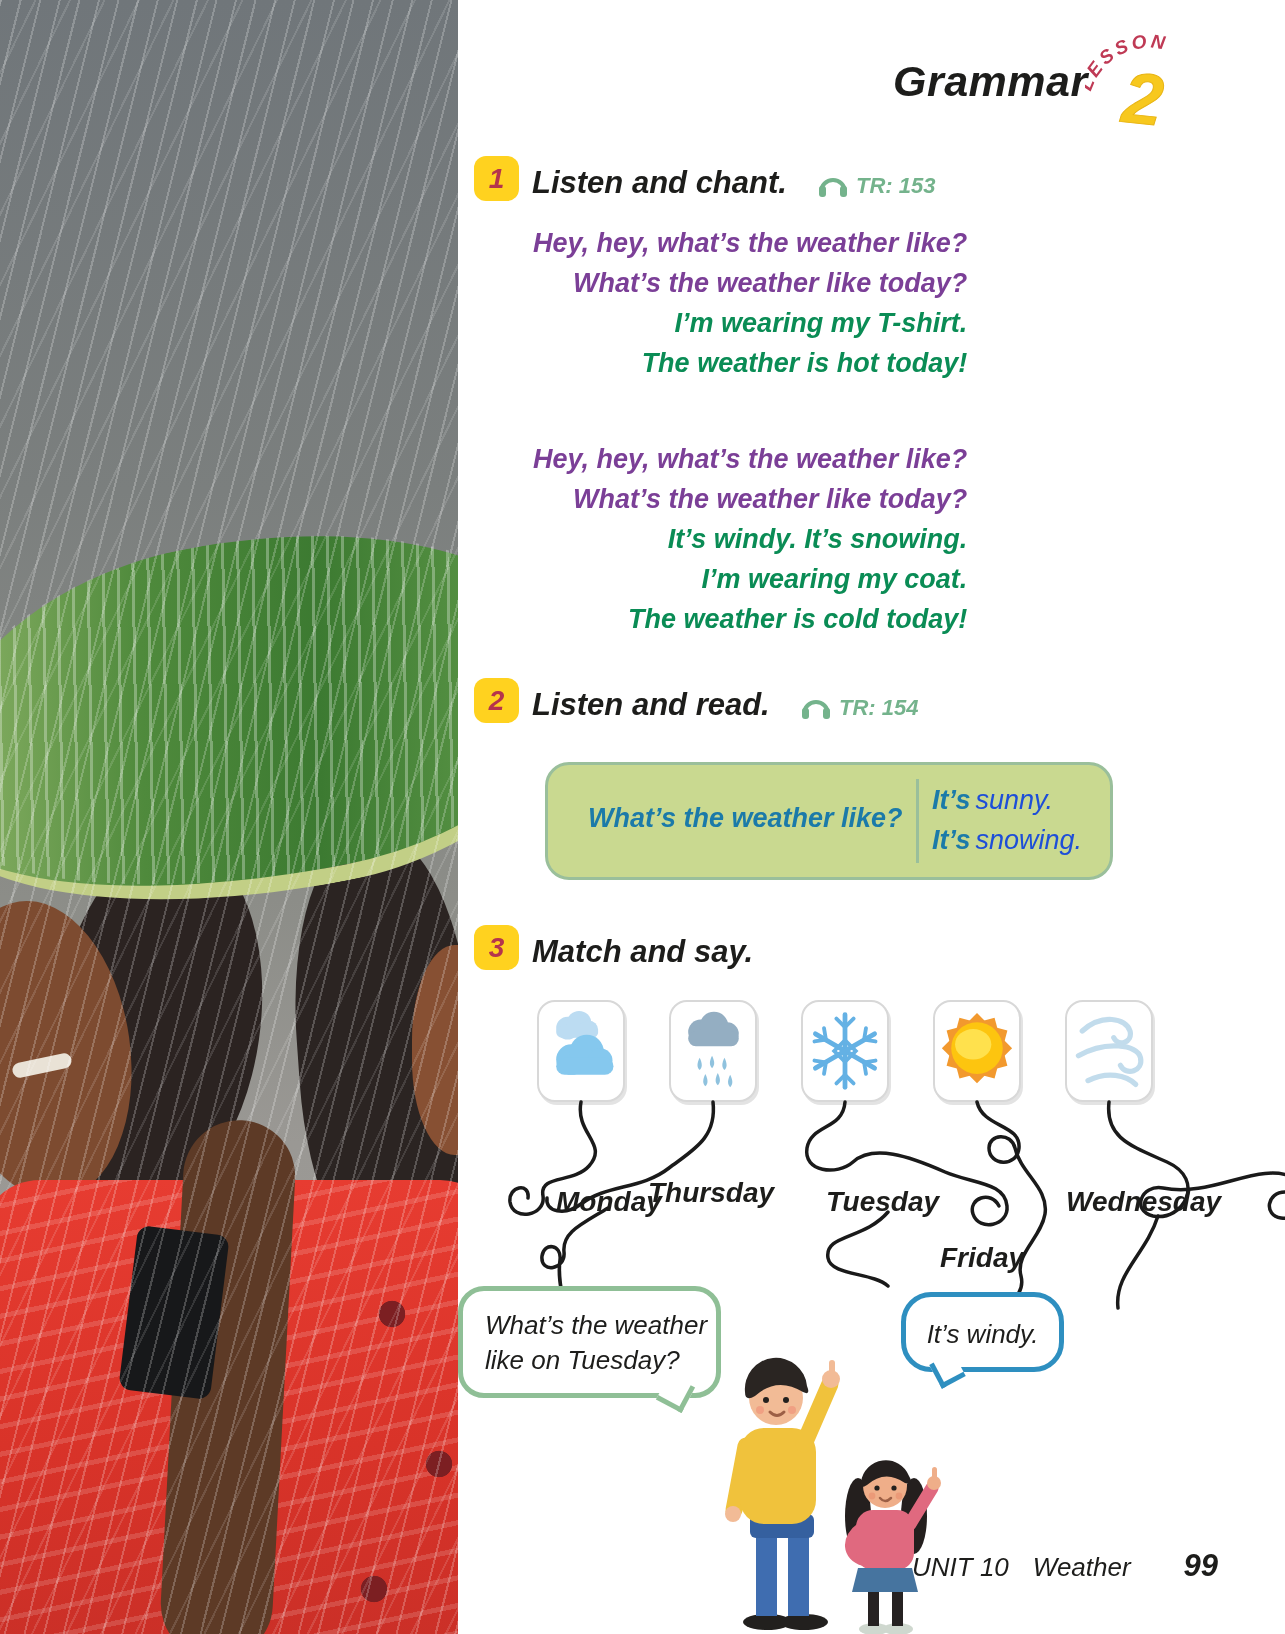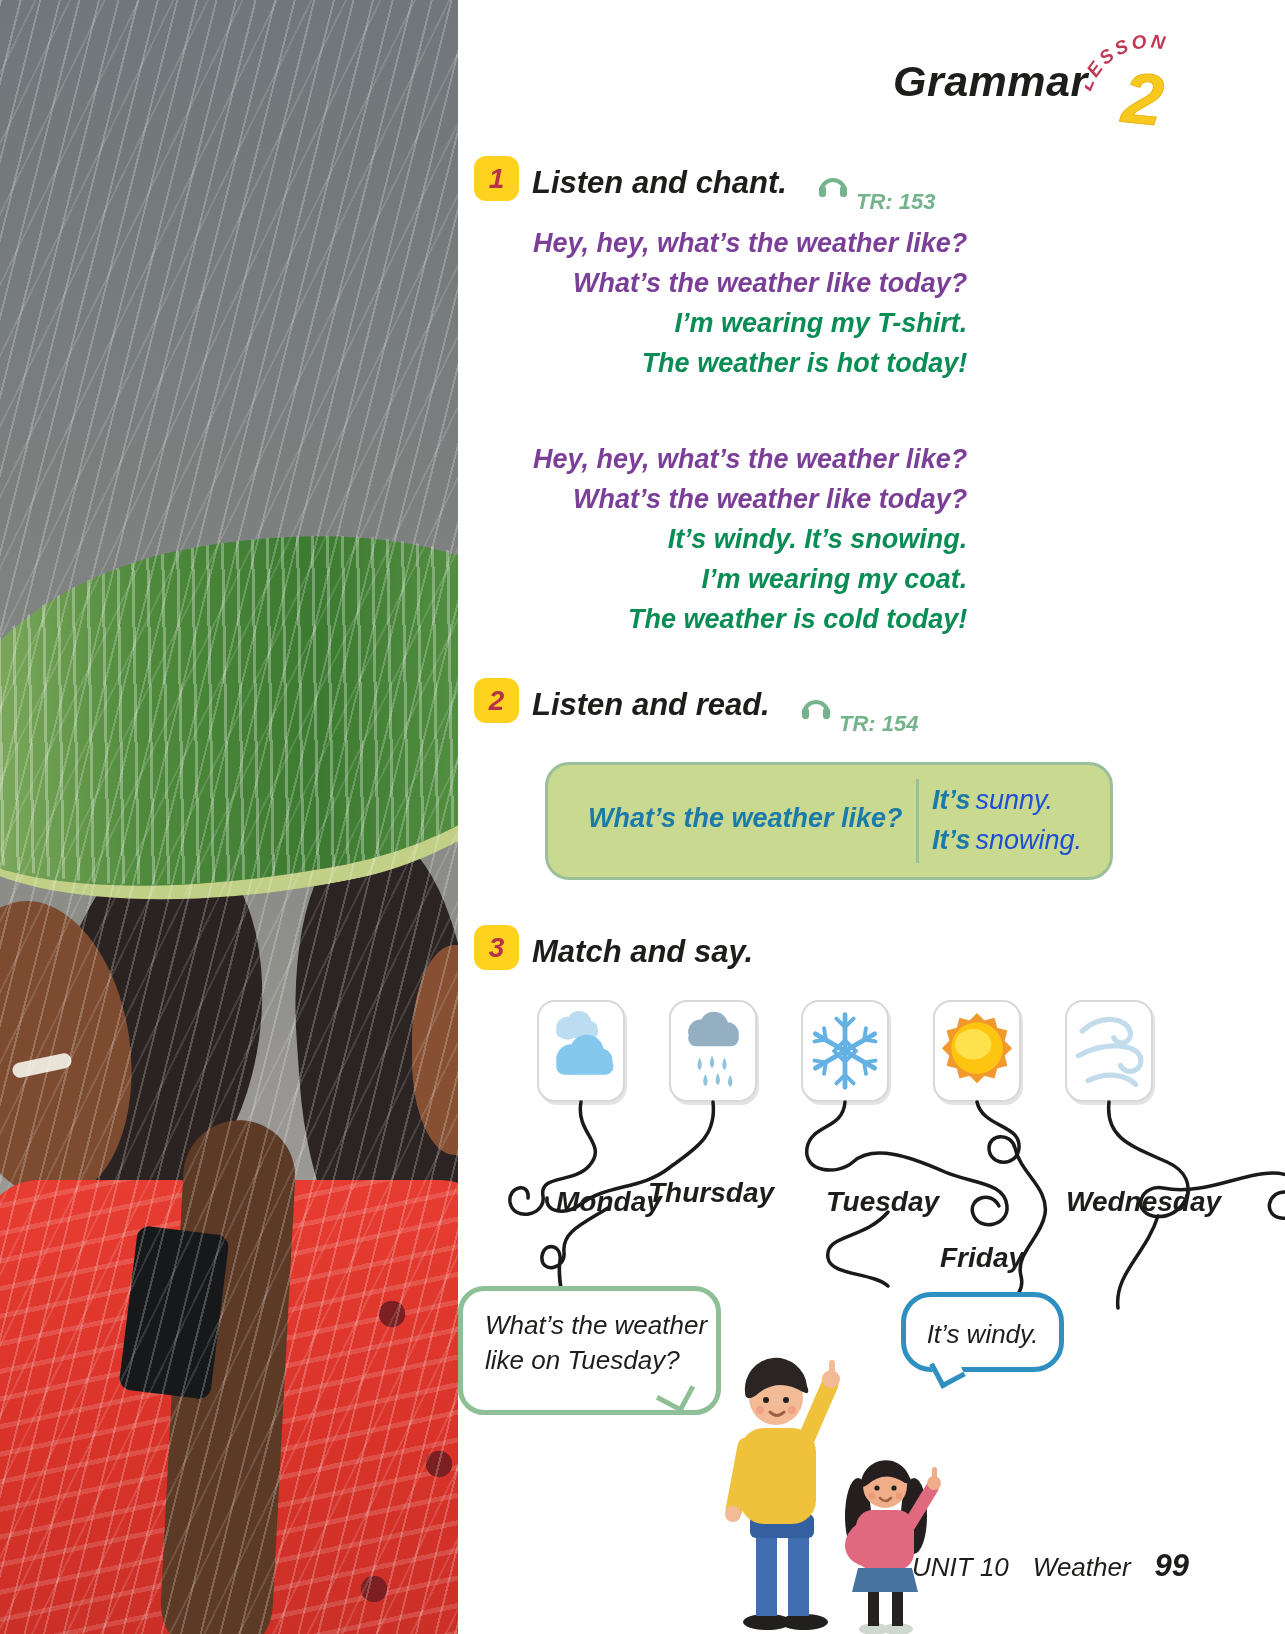--- a/index.html
+++ b/index.html
@@ -36,21 +36,21 @@
 
   
   .title{left:893px;top:57px;font-size:43px;font-weight:bold;letter-spacing:.5px;}
   .lesson-svg{left:1085px;top:20px;}
 
   
   .act-badge{width:45px;height:45px;border-radius:12px;background:#ffd21f;
              display:flex;align-items:center;justify-content:center;
              font-size:28px;font-weight:bold;color:#b5344c;}
   .act-title{font-size:31px;font-weight:bold;}
-  .tr{font-size:22px;font-weight:bold;color:#74b38c;margin-top:16px;}
+  .tr{font-size:22px;font-weight:bold;color:#74b38c;}
 
   
   .chant-line{display:block;height:40px;font-size:27px;font-weight:bold;text-align:right;}
   .purple{color:#7b3f97;} .green{color:#0a8c55;}
 
   
   .gbox{left:545px;top:762px;width:568px;height:118px;background:#c9d990;
         border:3px solid #9abf9b;border-radius:24px;box-sizing:border-box;}
   .gbox-q{left:40px;top:38px;font-size:27px;font-weight:bold;color:#1b7aa9;}
   .gbox-div{left:368px;top:14px;width:3px;height:84px;background:#9abf9b;}
@@ -58,33 +58,33 @@
   .lead{color:#1b7aa9;font-weight:bold;}
   .rest{color:#1d4ed8;margin-left:5px;}
 
   
   .card{top:1000px;width:88px;height:102px;background:#fff;border:2px solid #d8d8d8;
         border-radius:18px;box-shadow:2px 3px 0 #e3e3e3;box-sizing:border-box;}
   .day{font-size:28px;font-weight:bold;}
 
   
   .bubble{background:#fff;box-sizing:border-box;}
-  .bubble-green{left:458px;top:1286px;width:263px;height:129px;border:5px solid #8fbf96;border-radius:26px;}
+  .bubble-green{left:458px;top:1286px;width:263px;height:112px;border:5px solid #8fbf96;border-radius:26px;}
   .bubble-green .txt{position:absolute;left:22px;top:17px;font-size:26px;line-height:35px;}
   .tail-g{position:absolute;left:198px;top:88px;width:24px;height:24px;background:#fff;
           border-right:5px solid #8fbf96;border-bottom:5px solid #8fbf96;transform:rotate(28deg);}
   .bubble-blue{left:901px;top:1292px;width:163px;height:80px;border:5px solid #2e8fc0;border-radius:30px;}
   .bubble-blue .txt{position:absolute;left:0;right:0;top:22px;text-align:center;font-size:26px;}
   .tail-b{position:absolute;left:28px;top:60px;width:22px;height:22px;background:#fff;
           border-left:5px solid #2e8fc0;border-bottom:5px solid #2e8fc0;transform:rotate(-28deg);}
 
   
   .footer{left:912px;top:1548px;display:flex;align-items:baseline;gap:24px;}
   .footer .unit,.footer .topic{font-size:26px;}
-  .footer .pnum{font-size:31px;font-weight:bold;}
+  .footer .pnum{font-size:31px;font-weight:bold;margin-left:29px;}
 </style>
 </head>
 <body>
 
 <div class="page">
 
   <div class="abs photo">
     <div class="abs hair-left"></div>
     <div class="abs face-left"></div>
     <div class="abs smile-left"></div>

